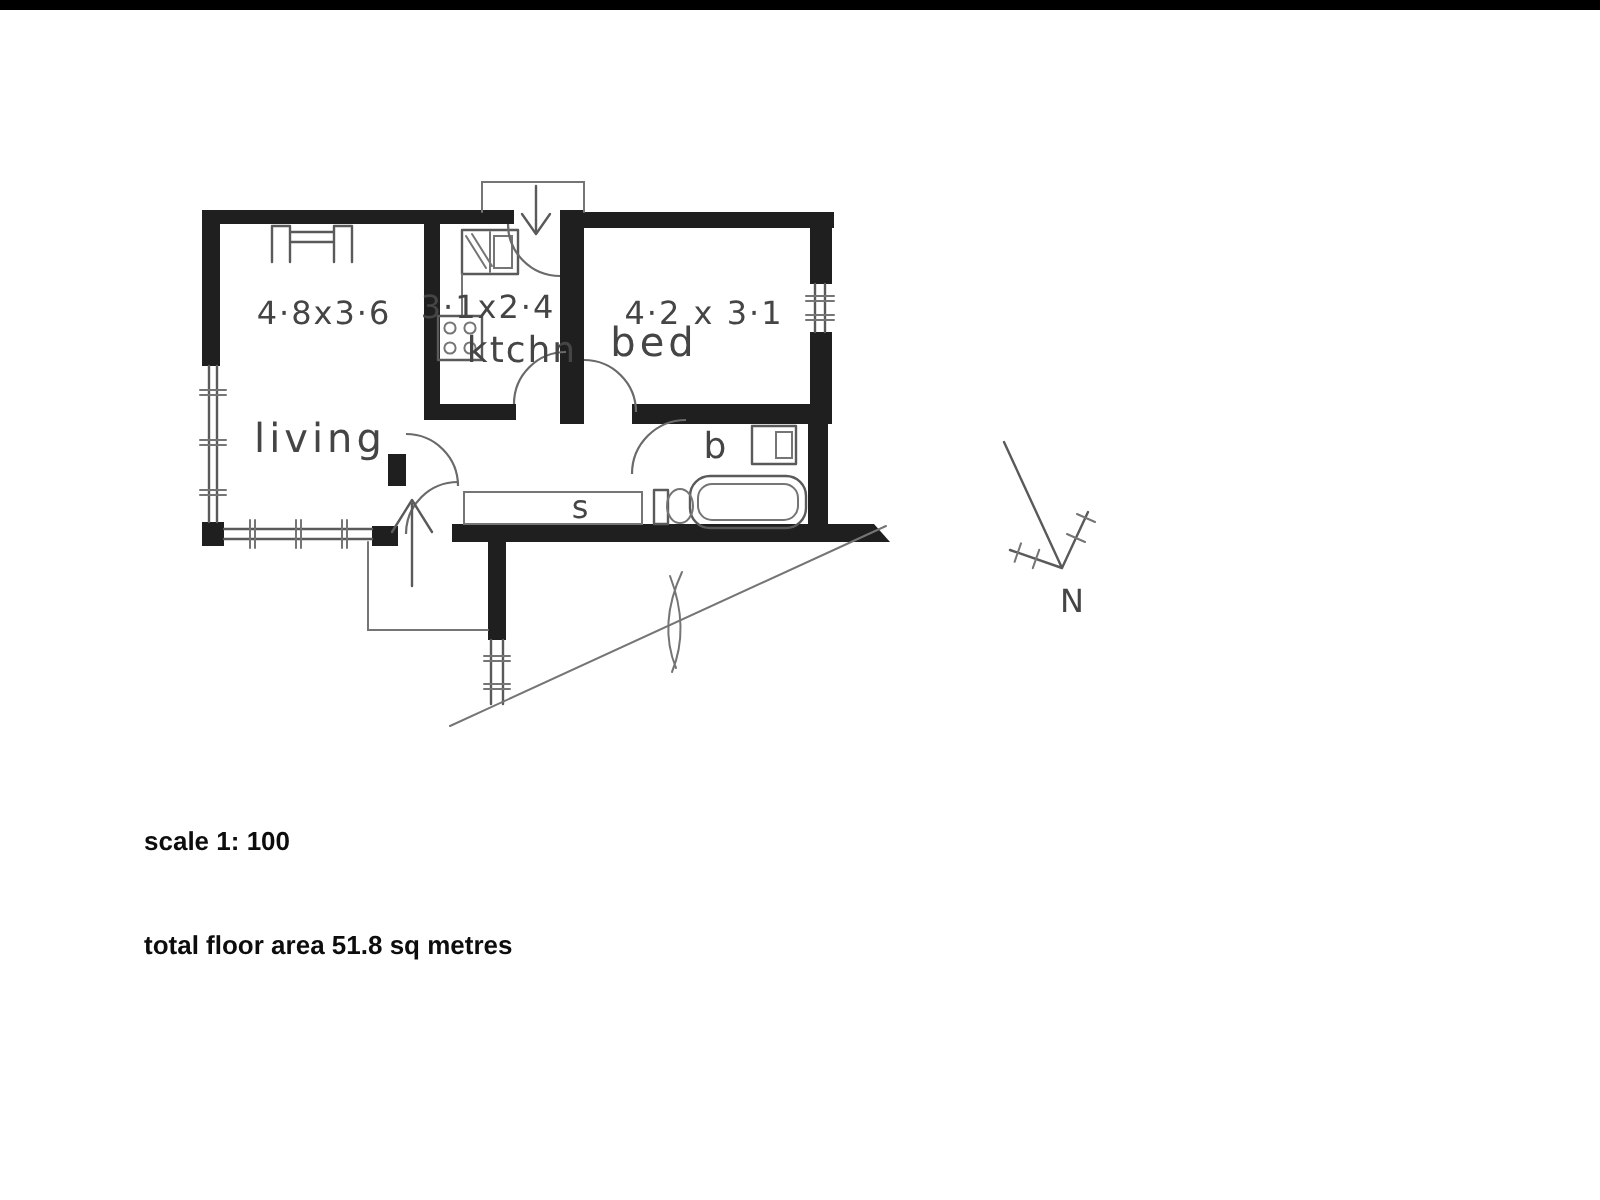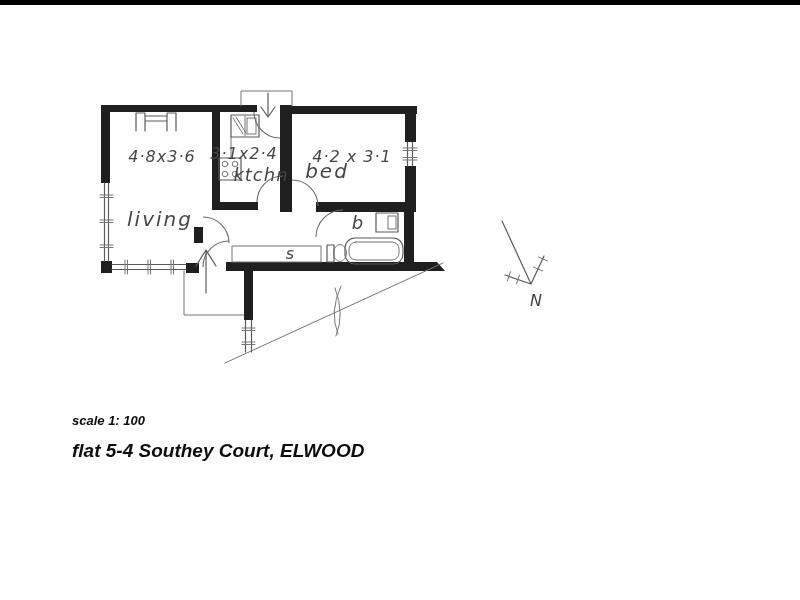--- a/index.html
+++ b/index.html
@@ -1,18 +1,18 @@
 <!DOCTYPE html>
 <html><head>
 <meta charset="utf-8">
 <style>
   html,body{margin:0;padding:0;background:#e9e9e9;}
   #screen{
     position:relative;width:800px;height:600px;background:#ffffff;
-    overflow:hidden;font-family:"Liberation Sans",sans-serif;font-style:italic;
+    overflow:hidden;font-family:"Liberation Sans",sans-serif;
   }
   #top-bar{position:absolute;left:0;top:0;width:800px;height:5px;background:#000;}
   #plan-svg{position:absolute;left:0;top:0;}
   
   .wall{fill:#1f1f1f;stroke:none;}
   .ink{stroke:#5a5a5a;stroke-width:1.2;fill:none;stroke-linecap:round;stroke-linejoin:round;}
   .ink-lt{stroke:#757575;stroke-width:1;fill:none;stroke-linecap:round;}
   .arc{stroke:#6a6a6a;stroke-width:1.1;fill:none;}
   .plan-label{fill:#454545;font-family:"DejaVu Sans",sans-serif;text-anchor:middle;}
   .dims{font-size:16px;letter-spacing:1px;}
@@ -134,15 +134,15 @@
     <text class="plan-label dims" x="244" y="159">3·1x2·4</text>
     <text class="plan-label room-sm" x="261" y="181">ktchn</text>
     <text class="plan-label dims" x="352" y="162">4·2 x 3·1</text>
     <text class="plan-label room" x="327" y="178">bed</text>
     <text class="plan-label room-sm" x="358" y="229">b</text>
     <text class="plan-label tiny" x="290" y="259">s</text>
     <text class="plan-label tiny" x="536" y="306">N</text>
   </svg>
 
   <div id="scale-note" class="footer-text">scale 1: 100</div>
-  <div id="plan-title" class="footer-text">flat 5-4 Southey Court, ELWOOD</div>
+  <div id="plan-area" class="footer-text">total floor area 51.8 sq metres</div>
 
 </div>
 
 </body></html>

